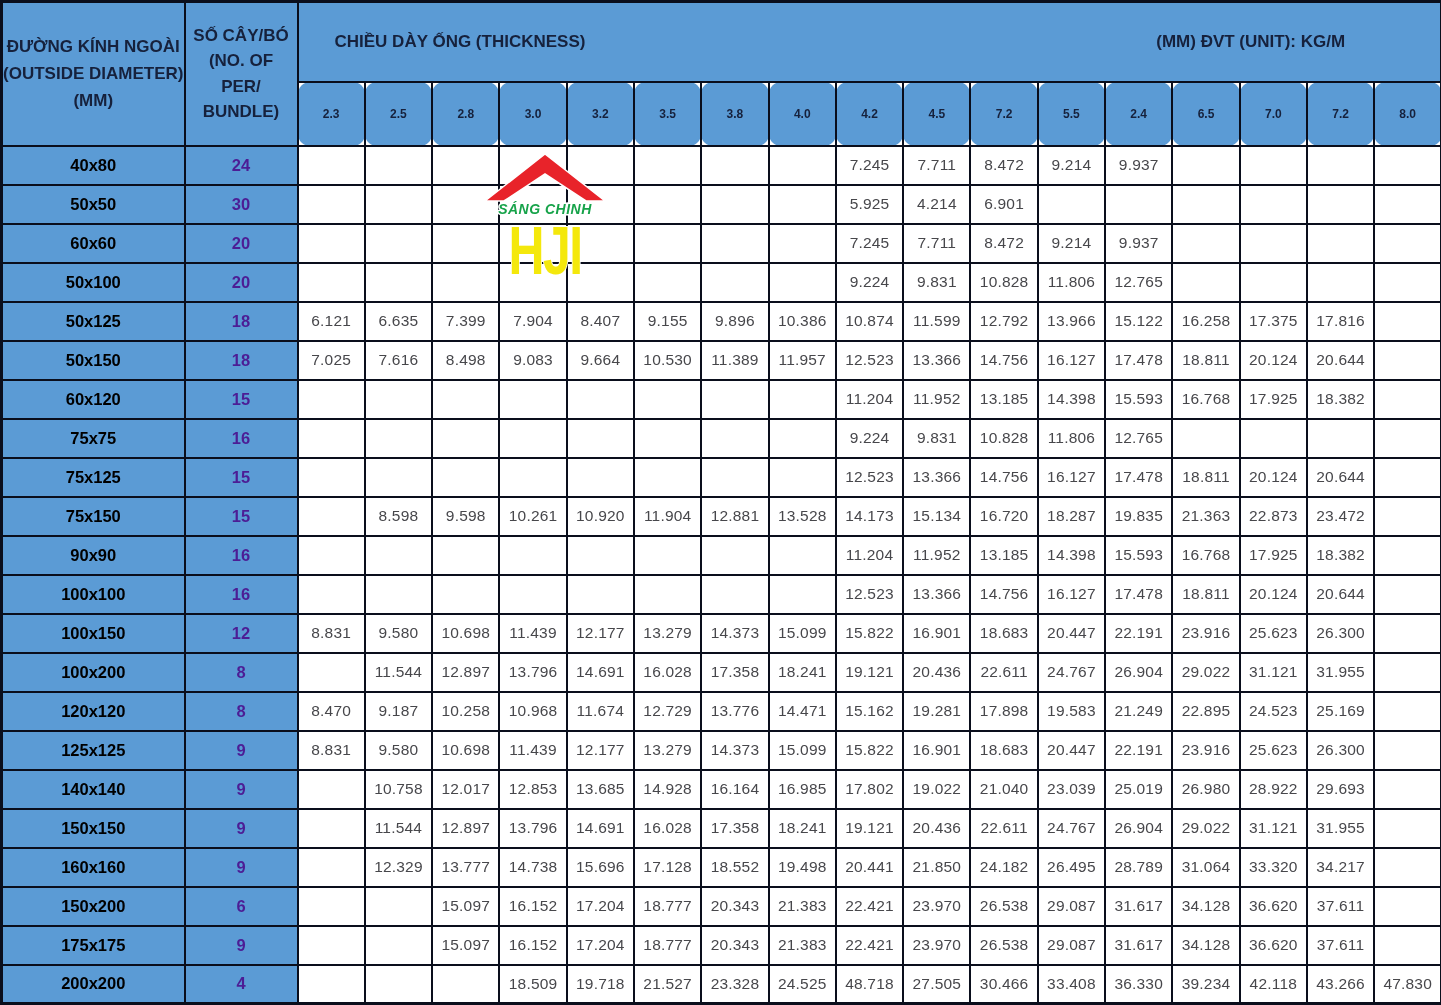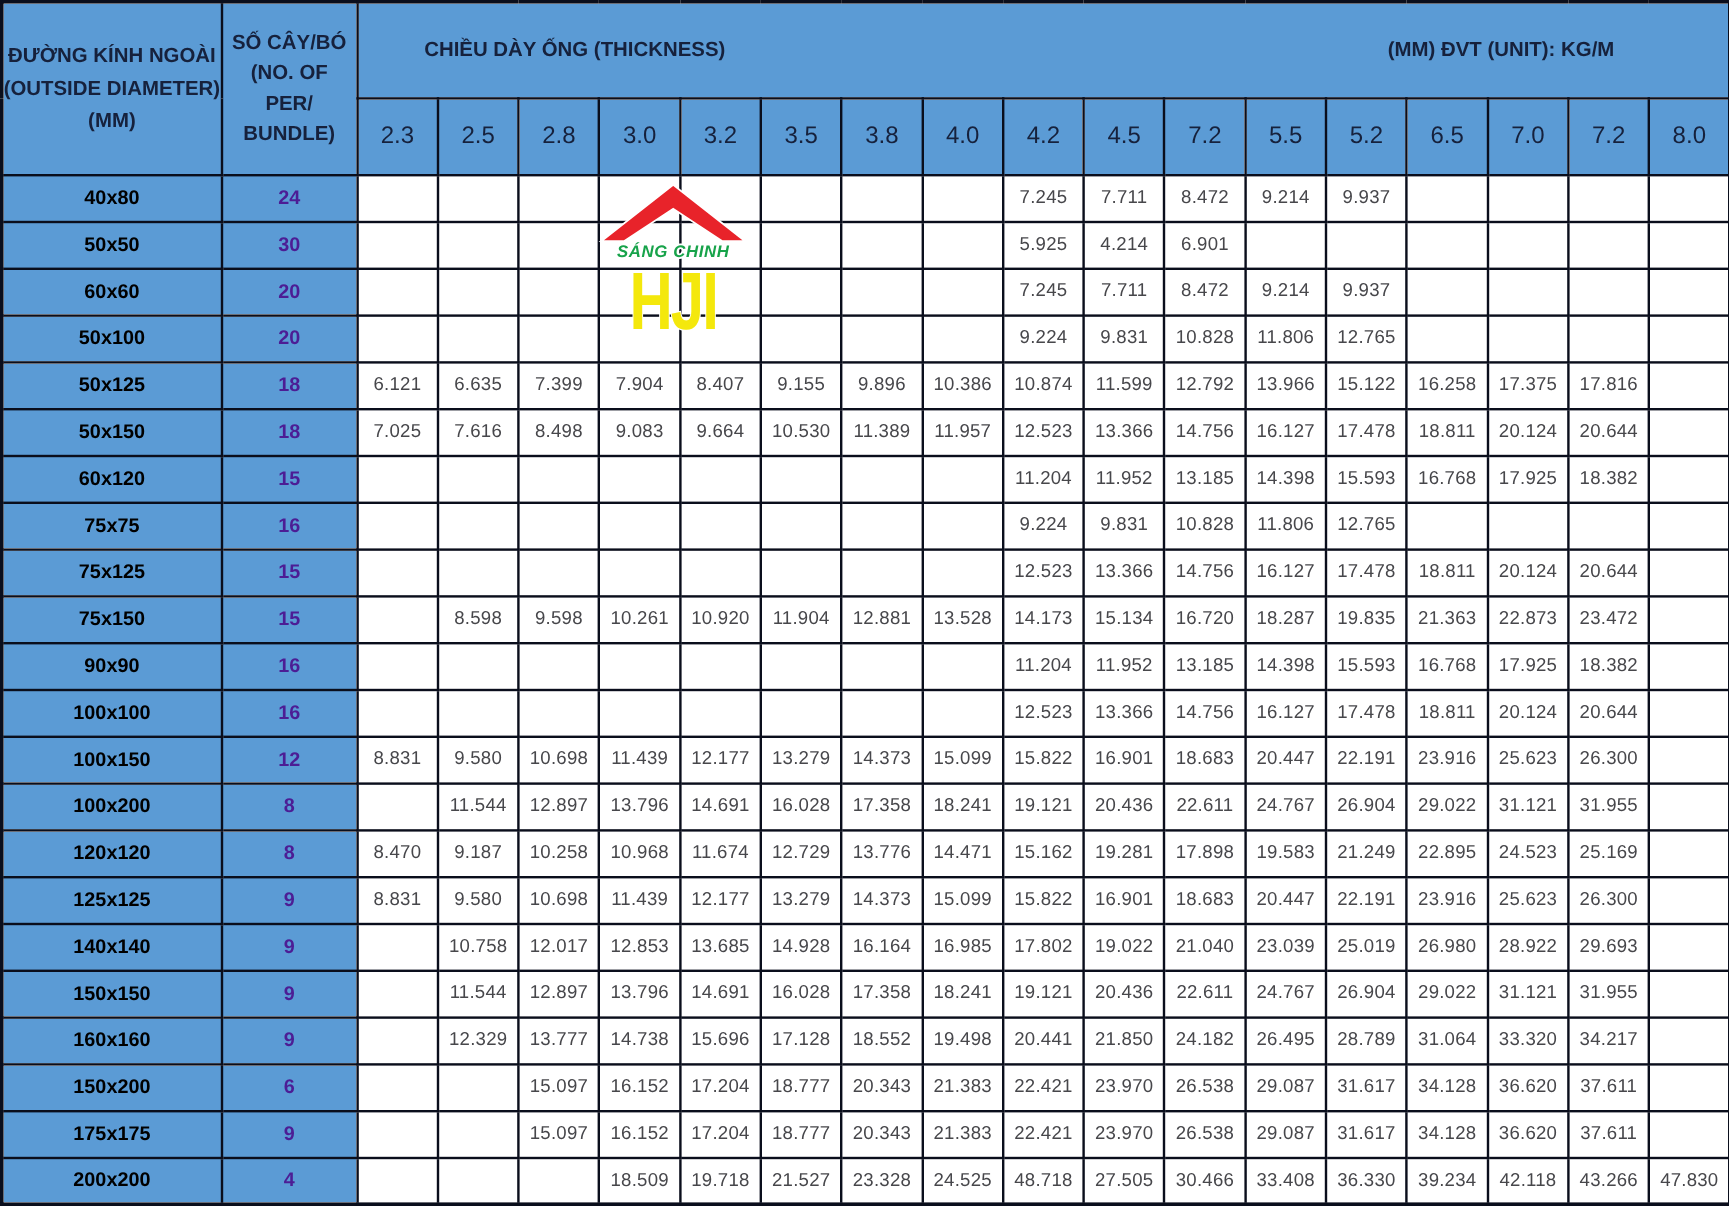--- a/index.html
+++ b/index.html
@@ -7,28 +7,28 @@
   .sheet{position:relative;width:1441px;height:1005px;}
   table{width:1441px;height:1005px;border-collapse:collapse;table-layout:fixed;border:3px solid #0a0e1c;}
   th,td{border:2px solid #0a0e1c;padding:0;text-align:center;vertical-align:middle;overflow:hidden;}
   col.c-dim{width:183px;}
   col.c-bundle{width:113px;}
   col.c-val{width:67.3px;}
   thead th{background:#5B9BD5;color:#16213c;}
   tr.title-row{height:80px;}
   .hdrA{font-size:17px;font-weight:700;line-height:1.6;}
   .hdrB{font-size:17px;font-weight:700;line-height:1.5;margin-left:31px;}
-  .hdrT .t-wrap{display:flex;justify-content:space-between;align-items:center;padding:0 95px 0 55px;font-size:17px;font-weight:700;}
+  .hdrT .t-wrap{display:flex;justify-content:space-between;align-items:center;padding:0 95px 0 36px;font-size:17px;font-weight:700;}
   tr.thick-row{height:64px;}
-  tr.thick-row th{font-size:20px;font-weight:400;}
+  tr.thick-row th{font-size:12px;font-weight:700;border-radius:12px;}
   tbody tr{height:39px;}
   td.size{background:#5B9BD5;color:#000000;font-weight:700;font-size:16.5px;}
   td.bundle{background:#5B9BD5;color:#4c1d95;font-weight:700;font-size:16.5px;}
   td.val{background:#ffffff;color:#47474b;font-size:15.5px;font-weight:400;letter-spacing:0.2px;}
-  .logo{position:absolute;left:494px;top:148px;width:140px;height:136px;z-index:3;pointer-events:none;}
+  .logo{position:absolute;left:478px;top:148px;width:140px;height:136px;z-index:3;pointer-events:none;}
   .brand{font-family:"Liberation Sans",sans-serif;font-style:italic;font-weight:700;font-size:14px;fill:#17A34A;stroke:#ffffff;stroke-width:3px;paint-order:stroke;text-anchor:middle;letter-spacing:0.5px;}
   .mono{font-family:"Liberation Sans",sans-serif;font-weight:700;font-size:64px;fill:#F4E80C;stroke:#ffffff;stroke-width:2px;paint-order:stroke;text-anchor:middle;letter-spacing:-2px;}
 </style>
 </head>
 <body>
 
 <div class="sheet">
   <table>
     <colgroup>
       <col class="c-dim">
@@ -77,21 +77,21 @@
           <th>2.8</th>
           <th>3.0</th>
           <th>3.2</th>
           <th>3.5</th>
           <th>3.8</th>
           <th>4.0</th>
           <th>4.2</th>
           <th>4.5</th>
           <th>7.2</th>
           <th>5.5</th>
-          <th>5.2</th>
+          <th>2.4</th>
           <th>6.5</th>
           <th>7.0</th>
           <th>7.2</th>
           <th>8.0</th>
         </tr>
     </thead>
     <tbody id="tbody">
         <tr>
           <td class="size">40x80</td>
           <td class="bundle">24</td>

